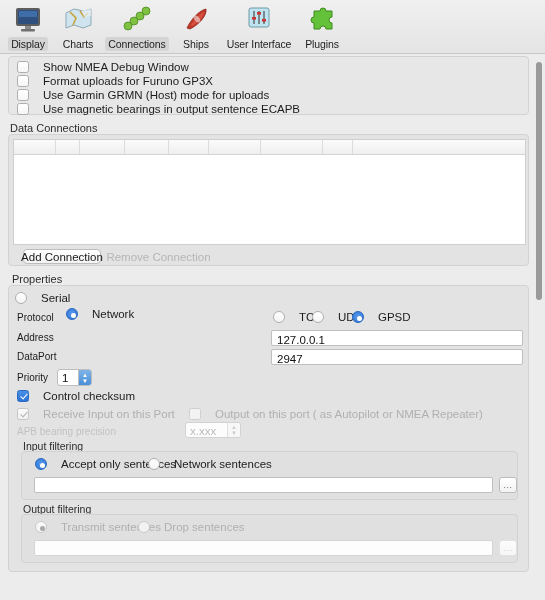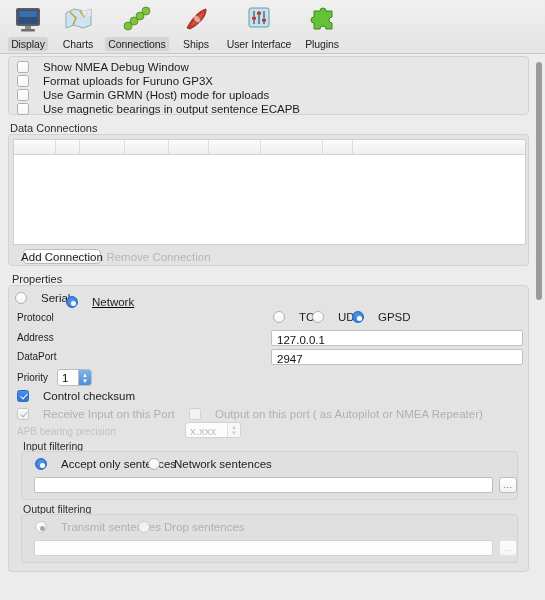--- a/index.html
+++ b/index.html
@@ -363,21 +363,21 @@
   </div>
 
   <div class="grouplabel" style="left:12px; top:273px;text-align:center;">Properties</div>
 
   <div class="panel" style="left:8px; top:285px; width:521px; height:287px;">
 
     <div class="optrow" style="left:6px; top:6px;">
       <span class="rb"></span>
       <span class="lbl">Serial</span>
     </div>
-    <div class="optrow" style="left:57px; top:10px;text-decoration:underline;">
+    <div class="optrow" style="left:57px; top:22px;">
       <span class="rb checked"></span>
       <span class="lbl">Network</span>
     </div>
 
     <div class="flabel" style="left:8px; top:26px;">Protocol</div>
 
     <div class="optrow" style="left:264px; top:25px;">
       <span class="rb"></span>
       <span class="lbl">TCP</span>
     </div>

